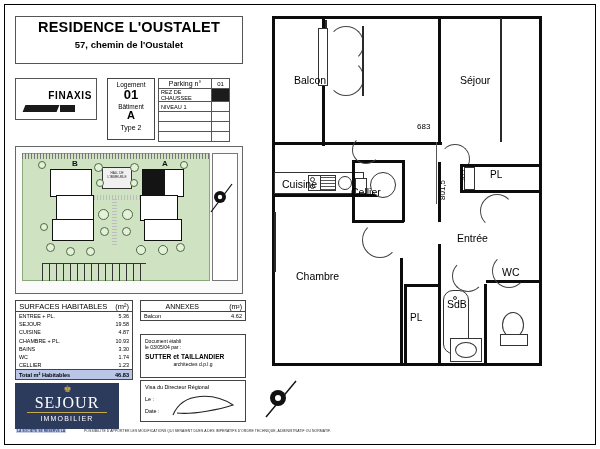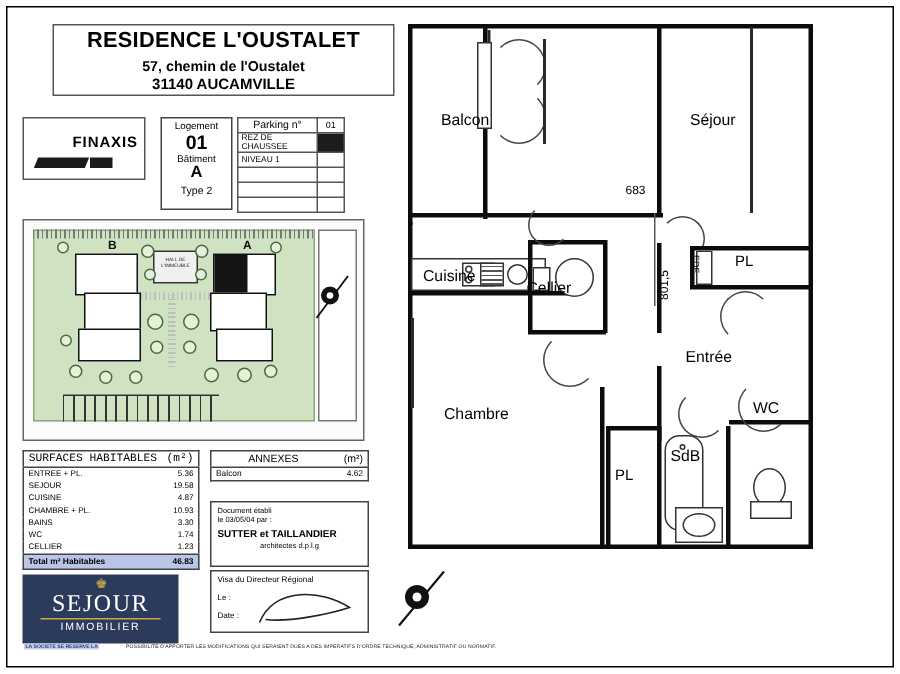--- a/index.html
+++ b/index.html
@@ -20,21 +20,20 @@
     border: 1px solid #000;
   }
 
   
   .title-box {
     position: absolute; left: 15px; top: 16px;
     width: 228px; height: 48px;
     border: 1px solid #555;
     text-align: center;
     padding-top: 3px;
-    margin-left: 20px;
   }
   .res-name {
     font-size: 14.5px; font-weight: bold; letter-spacing: .2px;
     color: #000; line-height: 1.1;
   }
   .res-addr { font-size: 9.5px; font-weight: bold; margin-top: 3px; }
   .res-city { font-size: 10px; font-weight: bold; margin-top: 1px; }
 
   .finaxis-box {
     position: absolute; left: 15px; top: 78px;
@@ -155,21 +154,20 @@
   .surf-table td {
     font-size: 5.4px;
     padding: 0 3px;
     height: 8.3px;
     border: none;
   }
   .surf-title {
     text-align: center; font-size: 7.5px !important;
     border-bottom: 1px solid #444 !important;
     height: 11px !important;
-    font-family: Liberation Mono, monospace;
   }
   .surf-val { text-align: right; }
   .surf-total td {
     font-size: 5.6px; font-weight: bold;
     border-top: 1px solid #444 !important;
     height: 10px !important;
   }
   .hl-blue { background: #b9c6e8; }
 
   
@@ -297,21 +295,20 @@
 </style>
 </head>
 <body>
 
 <div id="page">
   <div class="outer-frame"></div>
 
   <div class="title-box">
     <div class="res-name">RESIDENCE L'OUSTALET</div>
     <div class="res-addr">57, chemin de l'Oustalet</div>
-    <div class="res-city">31140 AUCAMVILLE</div>
   </div>
 
   <div class="finaxis-box">
     <div class="finaxis-word">FINAXIS</div>
     <div class="fx-shape1"></div>
     <div class="fx-shape2"></div>
   </div>
 
   <div class="log-box">
     <div class="log-lbl">Logement</div>

